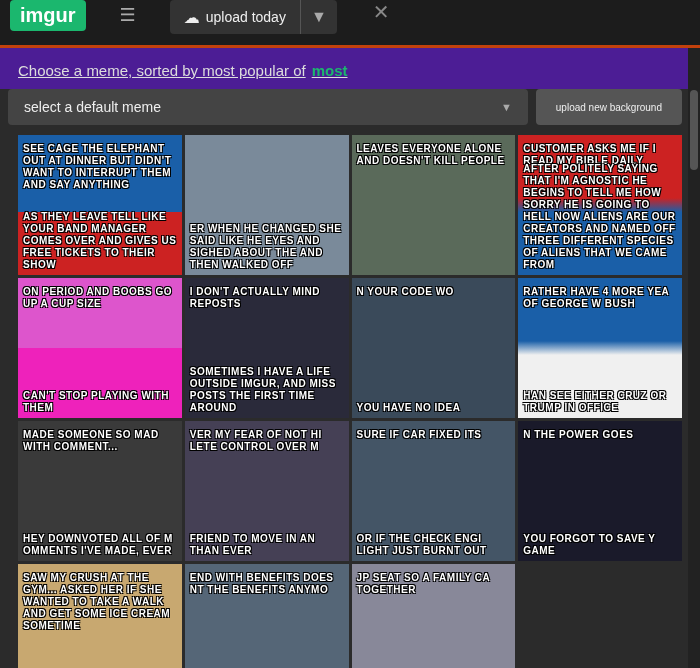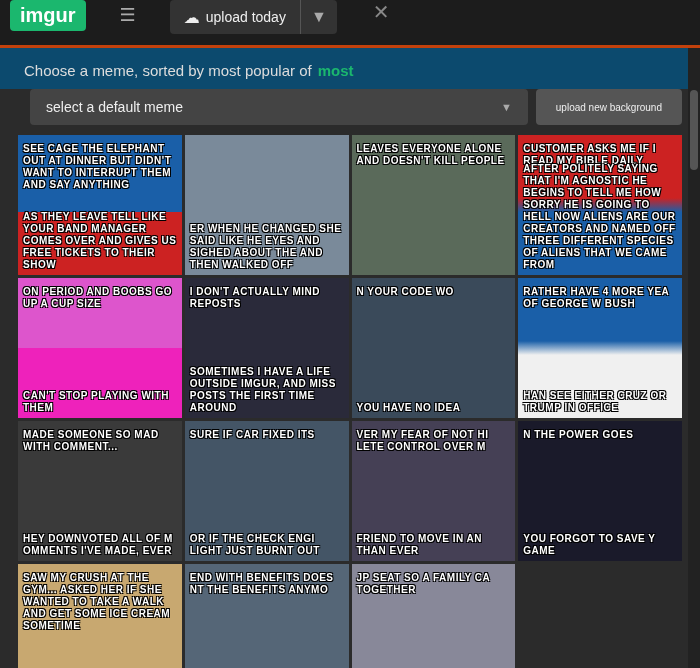--- a/index.html
+++ b/index.html
@@ -76,37 +76,38 @@
     
     .main {
       background: #2b2b2b;
       height: calc(668px - 48px);
       overflow: hidden;
       position: relative;
     }
 
     
     .choose-bar {
-      background: #0c4a6e;
-      padding: 14px 18px 10px 24px;
+      background: #4c1d95;
+      padding: 14px 18px 10px 18px;
       display: flex;
       align-items: center;
       gap: 6px;
       font-size: 15px;
       color: #ddd;
+      text-decoration: underline;
     }
     .today-text {
       color: #1bb76e;
       font-weight: bold;
     }
 
     
     .toolbar {
       display: flex;
-      margin: 0 18px 10px 30px;
+      margin: 0 18px 10px 8px;
       gap: 8px;
     }
     .select-meme-btn {
       flex: 1;
       background: #444;
       border: none;
       color: #eee;
       font-size: 14px;
       padding: 10px 16px;
       border-radius: 4px;
@@ -259,28 +260,28 @@
         <div class="meme-text-bottom">YOU HAVE NO IDEA</div>
       </div>
       <div class="meme-cell meme8">
         <div class="meme-text-top">RATHER HAVE 4 MORE YEA OF GEORGE W BUSH</div>
         <div class="meme-text-bottom">HAN SEE EITHER CRUZ OR TRUMP IN OFFICE</div>
       </div>
       <div class="meme-cell meme9">
         <div class="meme-text-top">MADE SOMEONE SO MAD WITH COMMENT...</div>
         <div class="meme-text-bottom">HEY DOWNVOTED ALL OF M OMMENTS I'VE MADE, EVER</div>
       </div>
+      <div class="meme-cell meme10">
+        <div class="meme-text-top">VER MY FEAR OF NOT HI LETE CONTROL OVER M</div>
+        <div class="meme-text-bottom">FRIEND TO MOVE IN AN THAN EVER</div>
+      </div>
       <div class="meme-cell meme11">
         <div class="meme-text-top">SURE IF CAR FIXED ITS</div>
         <div class="meme-text-bottom">OR IF THE CHECK ENGI LIGHT JUST BURNT OUT</div>
       </div>
-      <div class="meme-cell meme10">
-        <div class="meme-text-top">VER MY FEAR OF NOT HI LETE CONTROL OVER M</div>
-        <div class="meme-text-bottom">FRIEND TO MOVE IN AN THAN EVER</div>
-      </div>
       <div class="meme-cell meme12">
         <div class="meme-text-top">N THE POWER GOES</div>
         <div class="meme-text-bottom">YOU FORGOT TO SAVE Y GAME</div>
       </div>
       <div class="meme-cell meme13">
         <div class="meme-text-top">SAW MY CRUSH AT THE GYM... ASKED HER IF SHE WANTED TO TAKE A WALK AND GET SOME ICE CREAM SOMETIME</div>
       </div>
       <div class="meme-cell meme14">
         <div class="meme-text-top">END WITH BENEFITS DOES NT THE BENEFITS ANYMO</div>
       </div>

